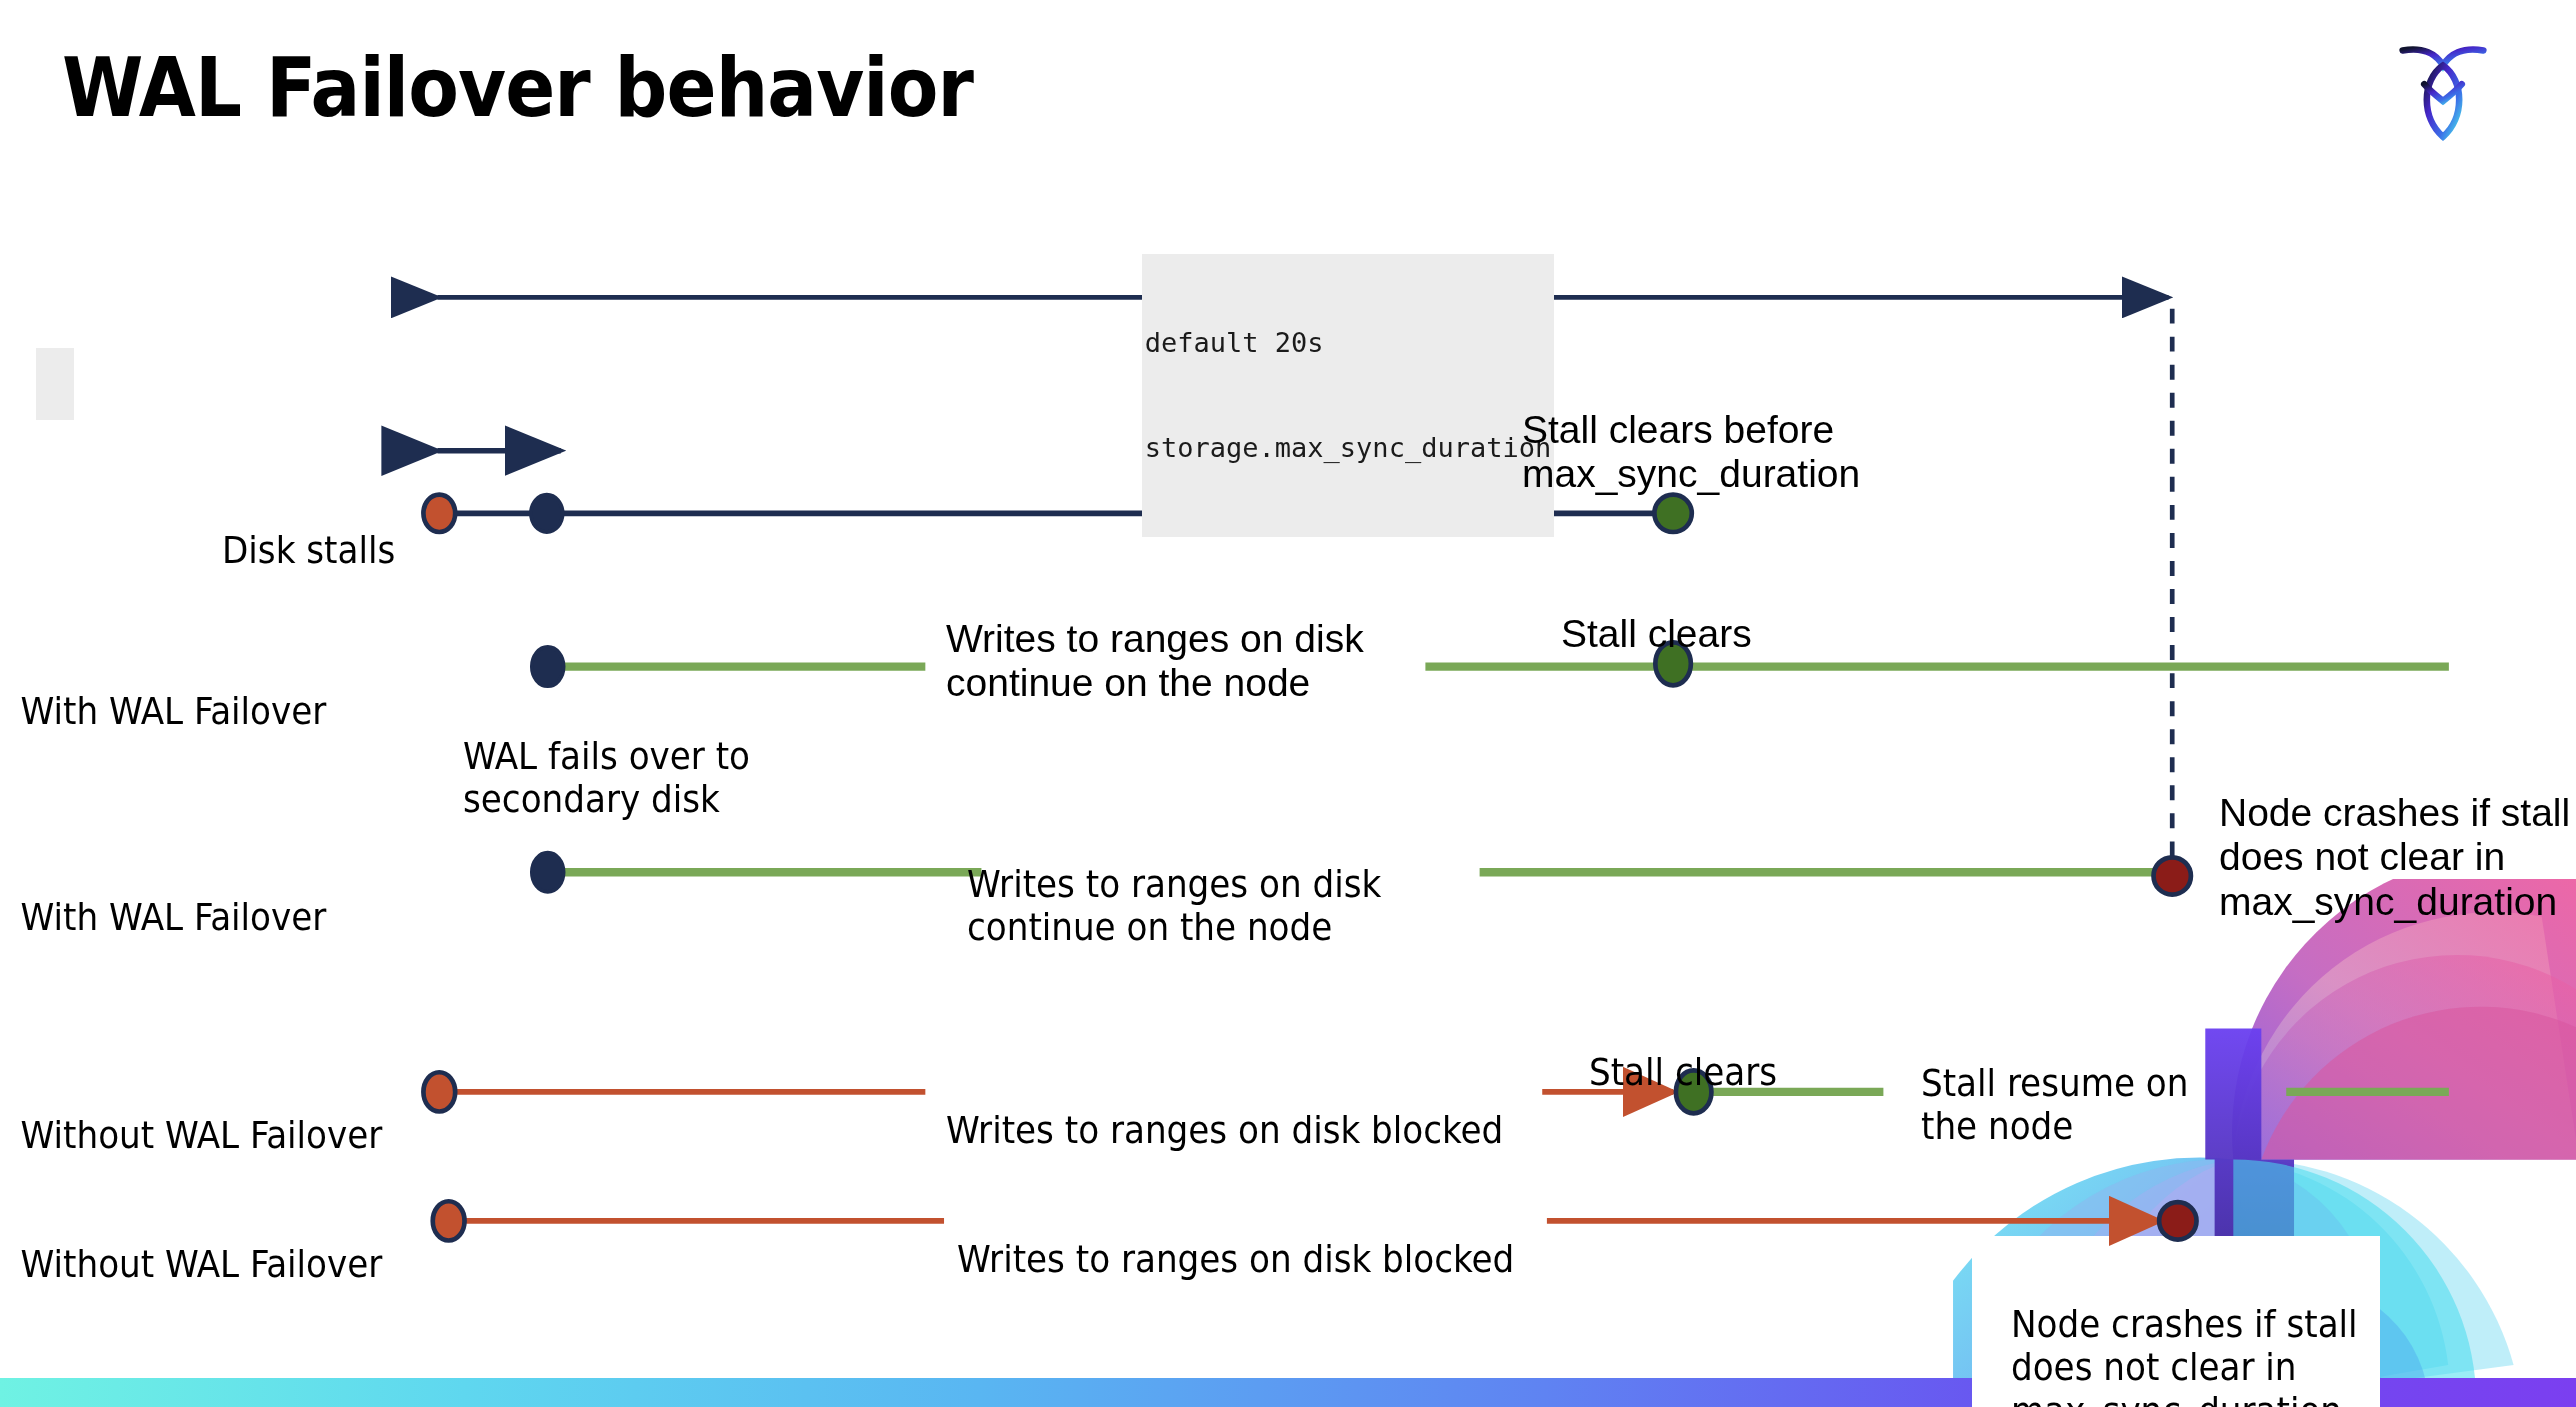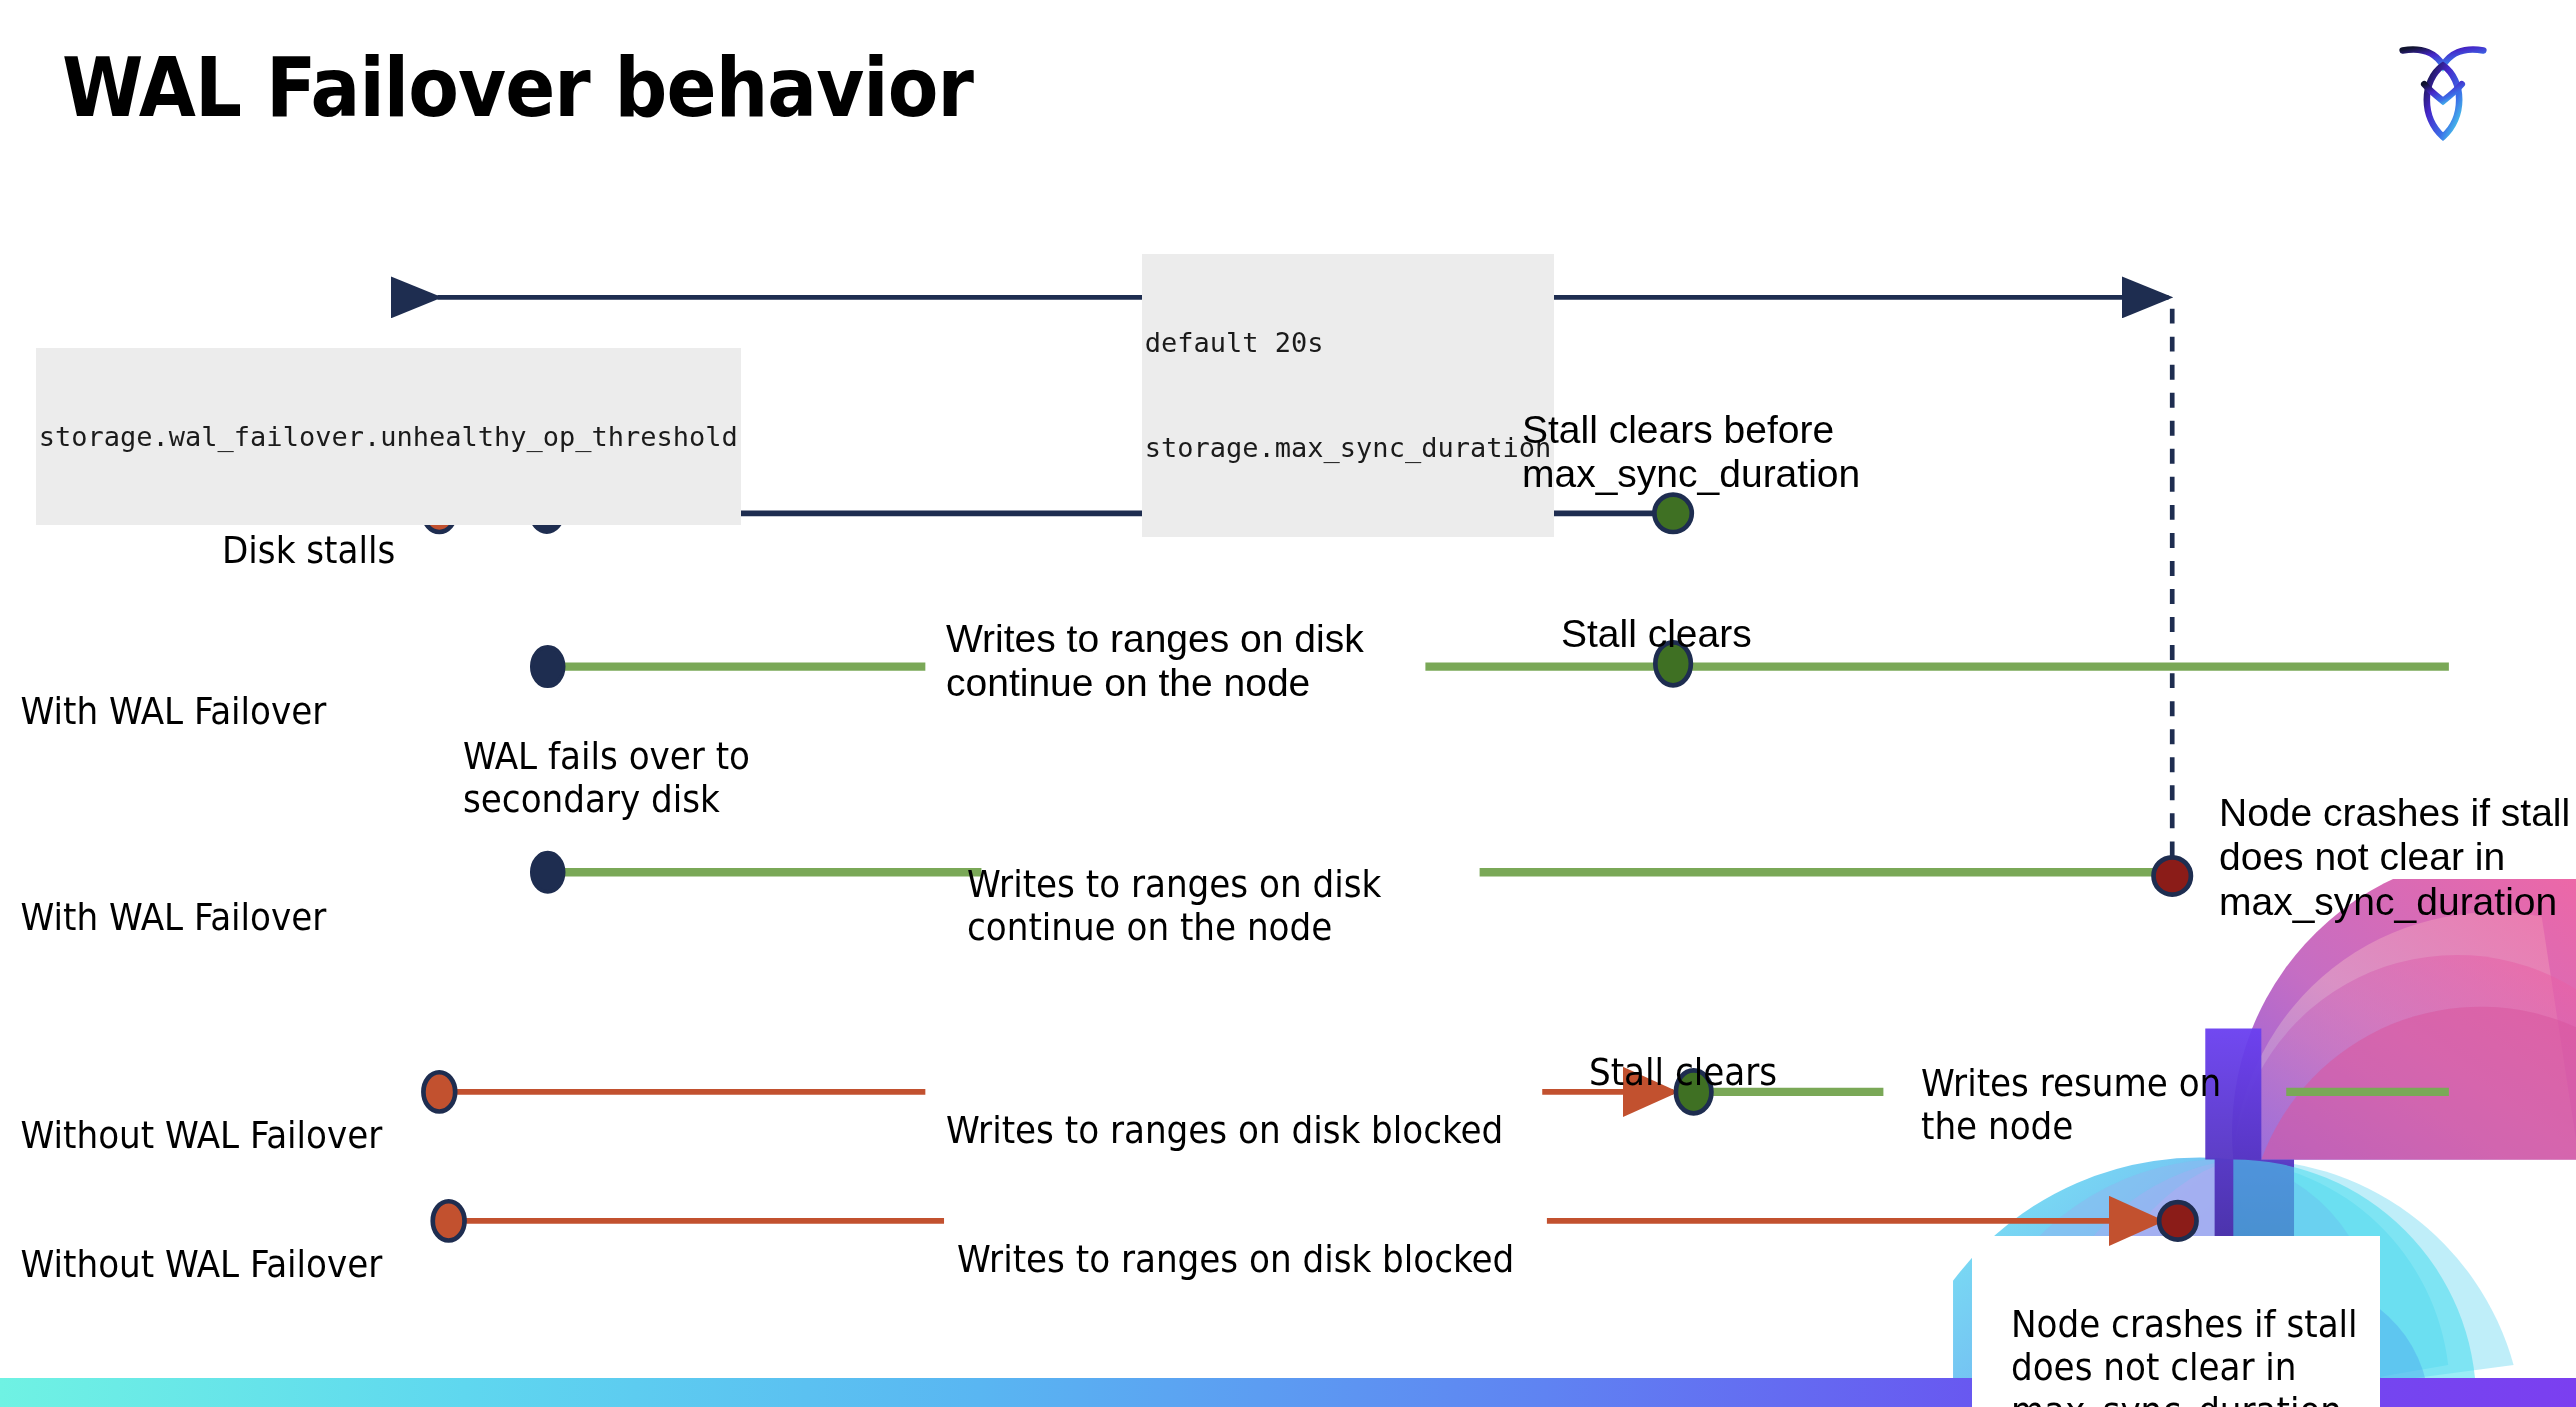--- a/index.html
+++ b/index.html
@@ -185,21 +185,20 @@
       </g>
     </svg>
   </div>
 
   <div class="mono" style="left:1142px;top:254px;">
     <div>default 20s</div>
     <div>storage.max_sync_duration</div>
   </div>
 
   <div class="mono" style="left:36px;top:348px;">
-    <div>storage.wal_failover.unhealthy_op_threshold</div>
   </div>
 
   <div class="lbl cond rowlabel" style="left: 222px; top: 493px; white-space: pre-line;">Disk stalls</div>
 
   <div class="lbl cond rowlabel" style="left: 20.6px; top: 654px; white-space: pre-line;">With WAL Failover</div>
 
   <div class="lbl cond rowlabel" style="left: 20.6px; top: 860px; white-space: pre-line;">With WAL Failover</div>
 
   <div class="lbl cond rowlabel" style="left: 20.6px; top: 1078px; white-space: pre-line;">Without WAL Failover</div>
 
@@ -221,21 +220,21 @@
 continue on the node</div>
 
   <div class="lbl wide bigwide" style="left: 2219px; top: 791px; width: 365px; white-space: pre-line;">Node crashes if stall
 does not clear in
 max_sync_duration</div>
 
   <div class="lbl cond rowlabel" style="left: 946px; top: 1073px; white-space: pre-line;">Writes to ranges on disk  blocked</div>
 
   <div class="lbl cond ctr rowlabel" style="left: 1589px; top: 1015px; width: 224px; white-space: pre-line;">Stall clears</div>
 
-  <div class="lbl cond ctr rowlabel" style="left: 1921px; top: 1026px; width: 318px; white-space: pre-line;">Writes resume on
+  <div class="lbl cond ctr rowlabel" style="left: 1921px; top: 1026px; width: 318px; white-space: pre-line;">Stall resume on
 the node</div>
 
   <div class="lbl cond rowlabel" style="left: 957px; top: 1202px; white-space: pre-line;">Writes to ranges on disk  blocked</div>
 
   <div class="lbl cond rowlabel" style="left: 2011px; top: 1267px; width: 374px; white-space: pre-line;">Node crashes if stall
 does not clear in
 max_sync_duration</div>
 
 </div>
 

